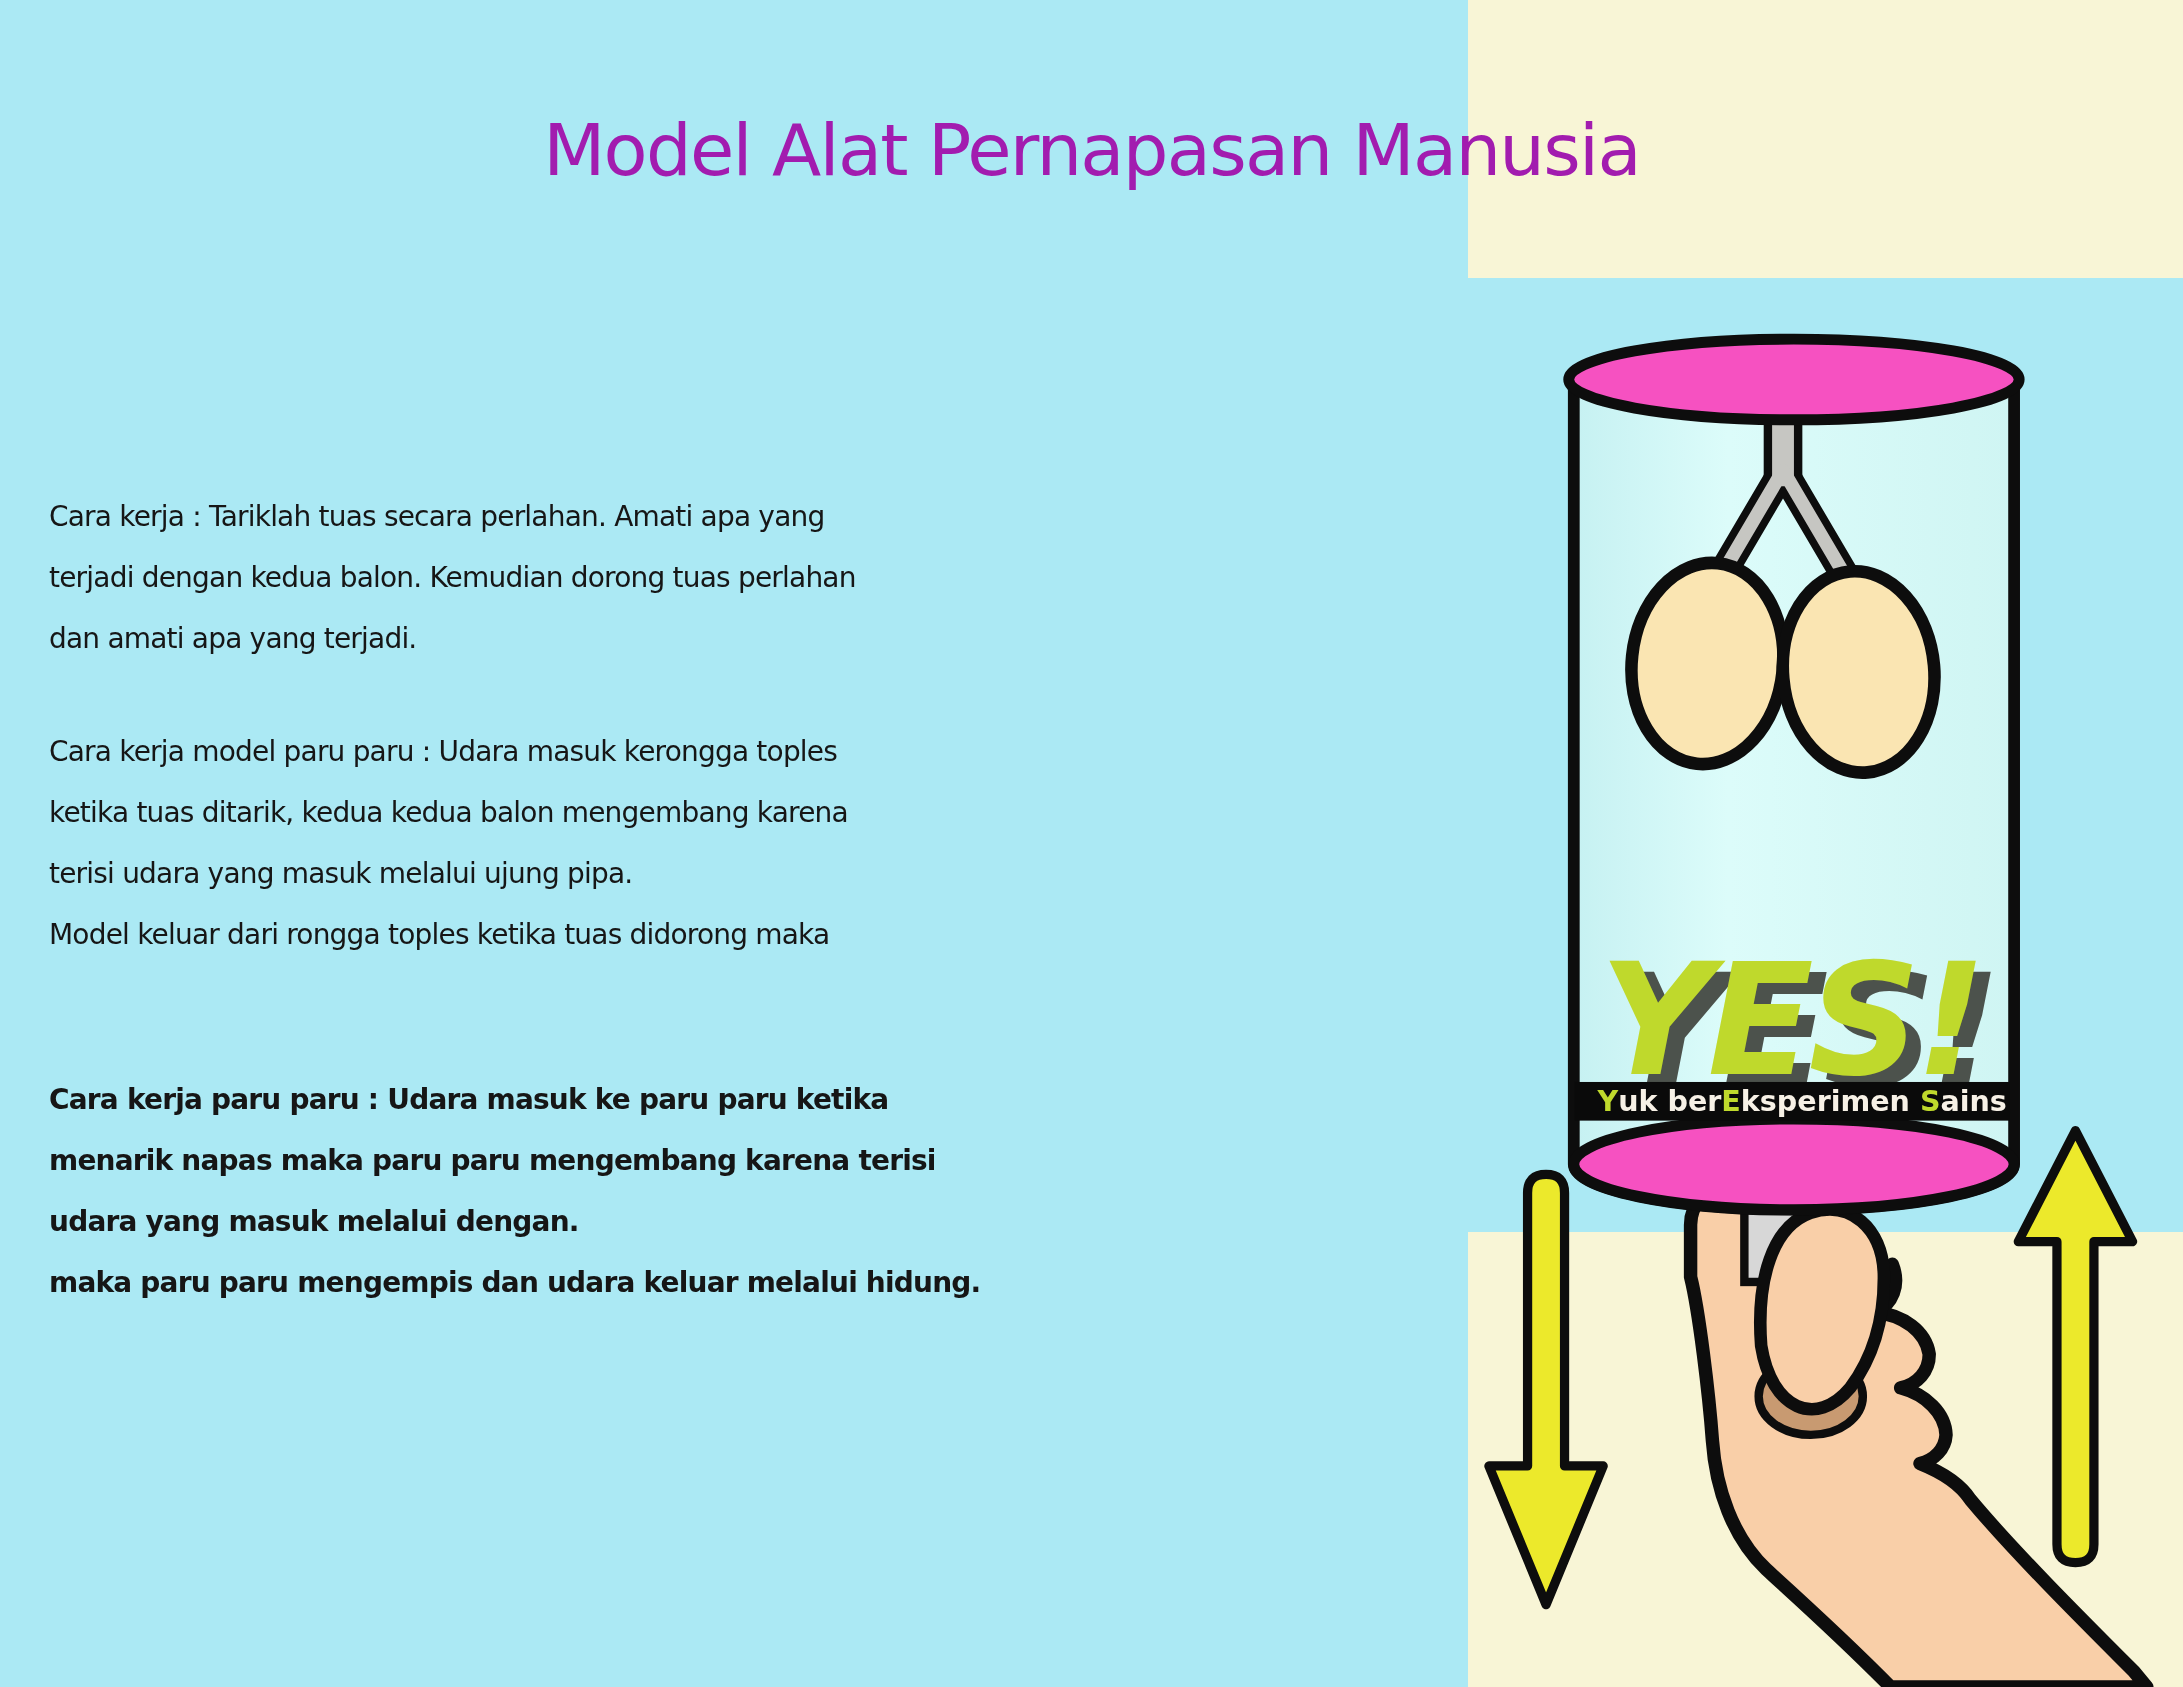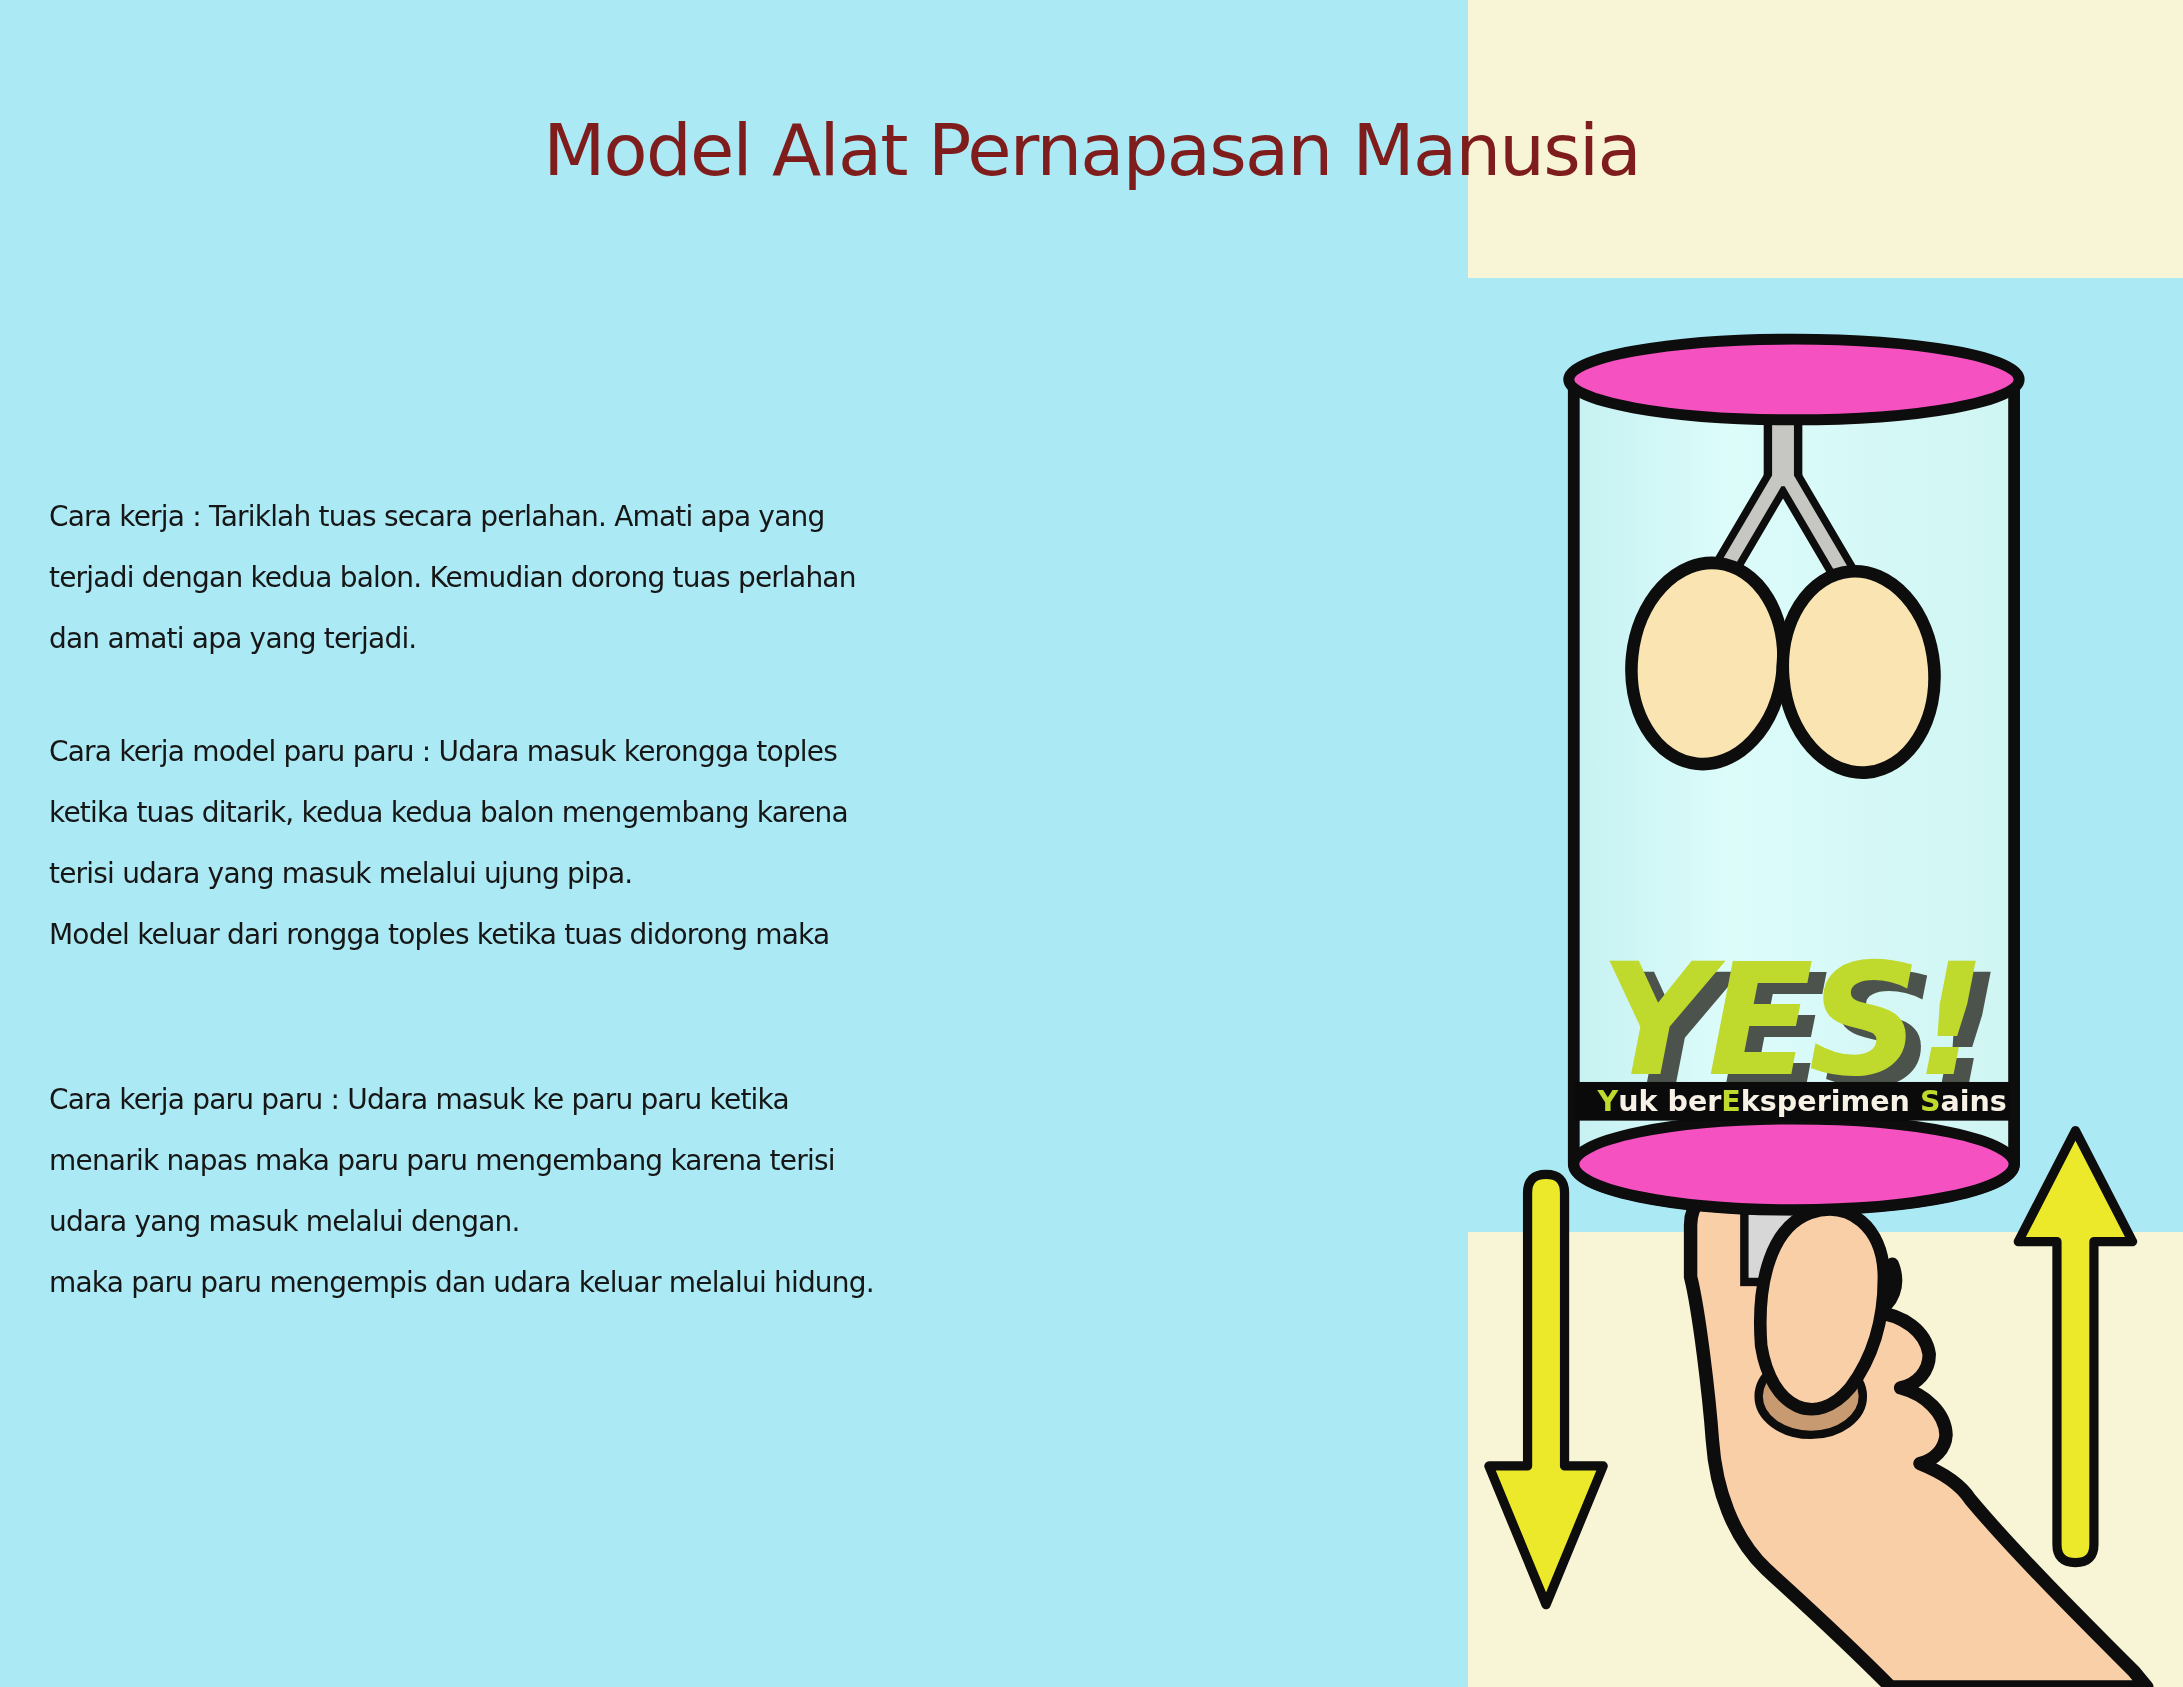--- a/index.html
+++ b/index.html
@@ -20,35 +20,35 @@
   }
   .panel-bottom-right {
     left: 1468px; top: 1232px; width: 715px; height: 455px;
   }
   .page-title {
     position: absolute;
     left: 0; top: 108px; width: 100%;
     text-align: center;
     font-size: 72px;
     letter-spacing: -1.7px;
-    color: #7f1d1d;
+    color: #a21caf;
     white-space: nowrap;
   }
   .paragraph {
     position: absolute;
     left: 49px;
     width: 1412px;
     font-size: 28px;
     line-height: 61px;
     letter-spacing: -0.8px;
     color: #161616;
   }
   .p1 { top: 486px; }
   .p2 { top: 721px; }
-  .p3 { top: 1069px; }
+  .p3 { top: 1069px; font-weight: bold; }
   .line { white-space: nowrap; }
   .illustration-svg {
     position: absolute;
     left: 1378px; top: 282px;
     width: 805px; height: 1405px;
   }
 </style>
 </head>
 <body>
 

